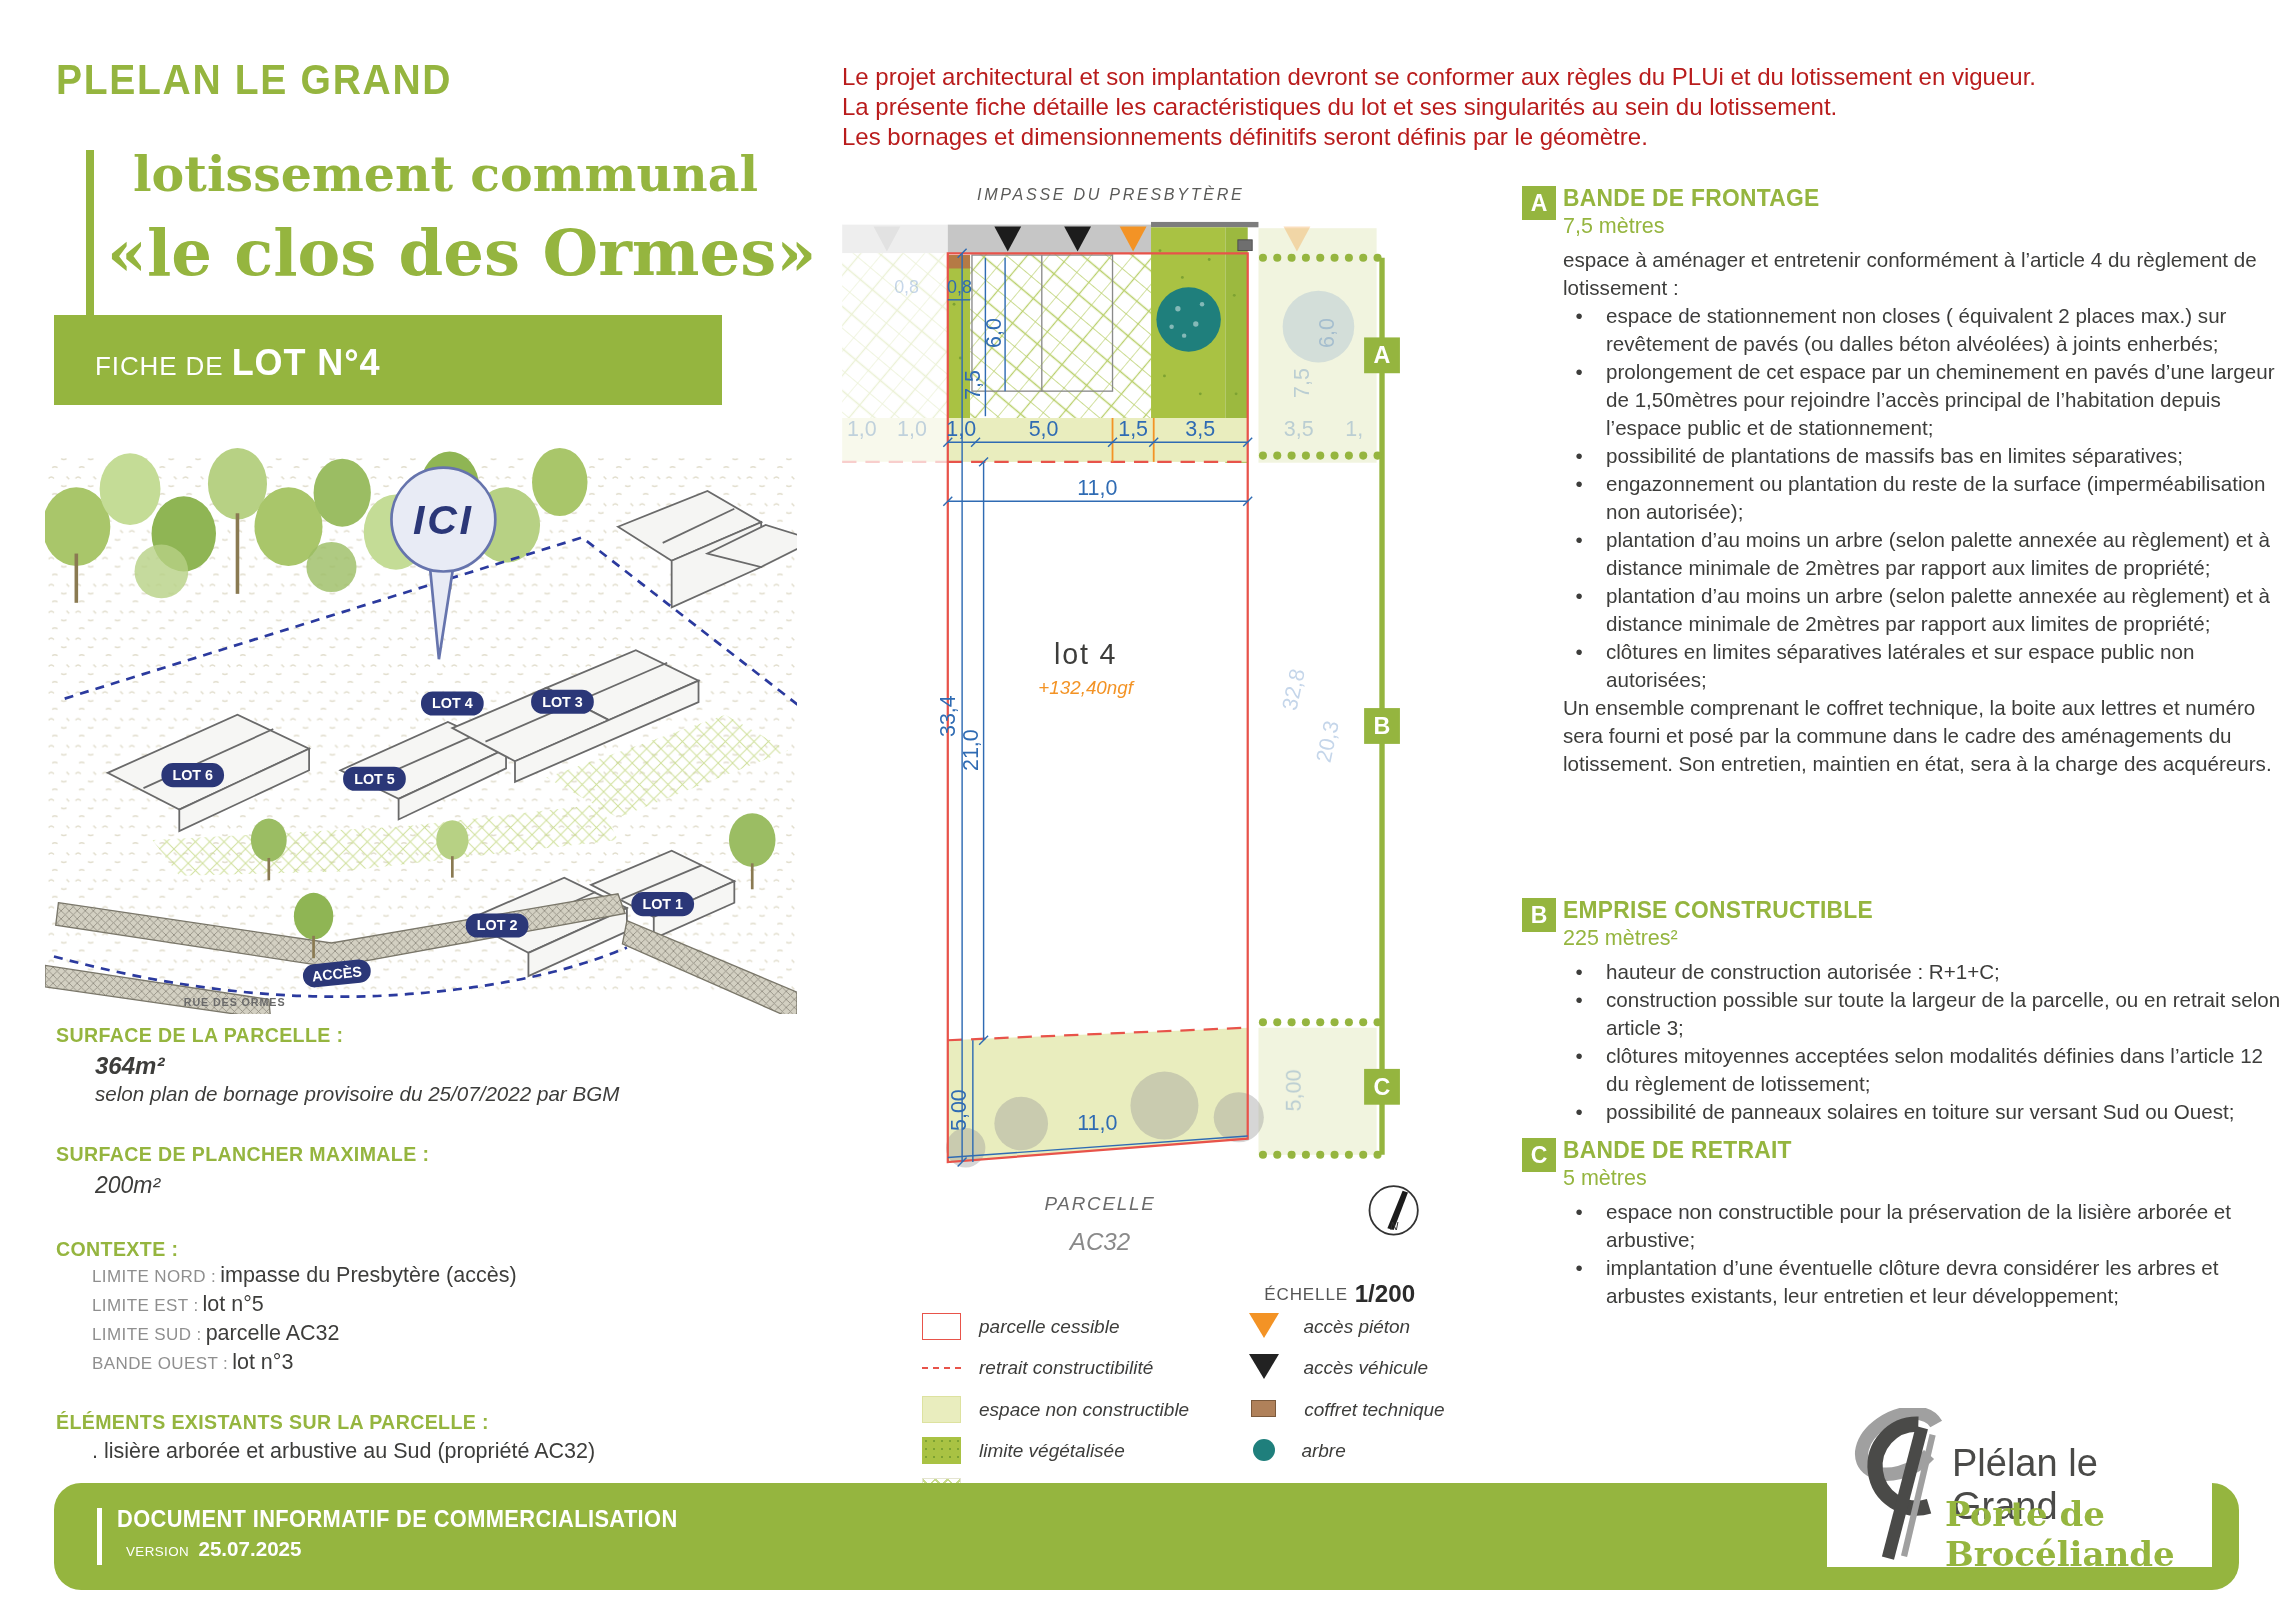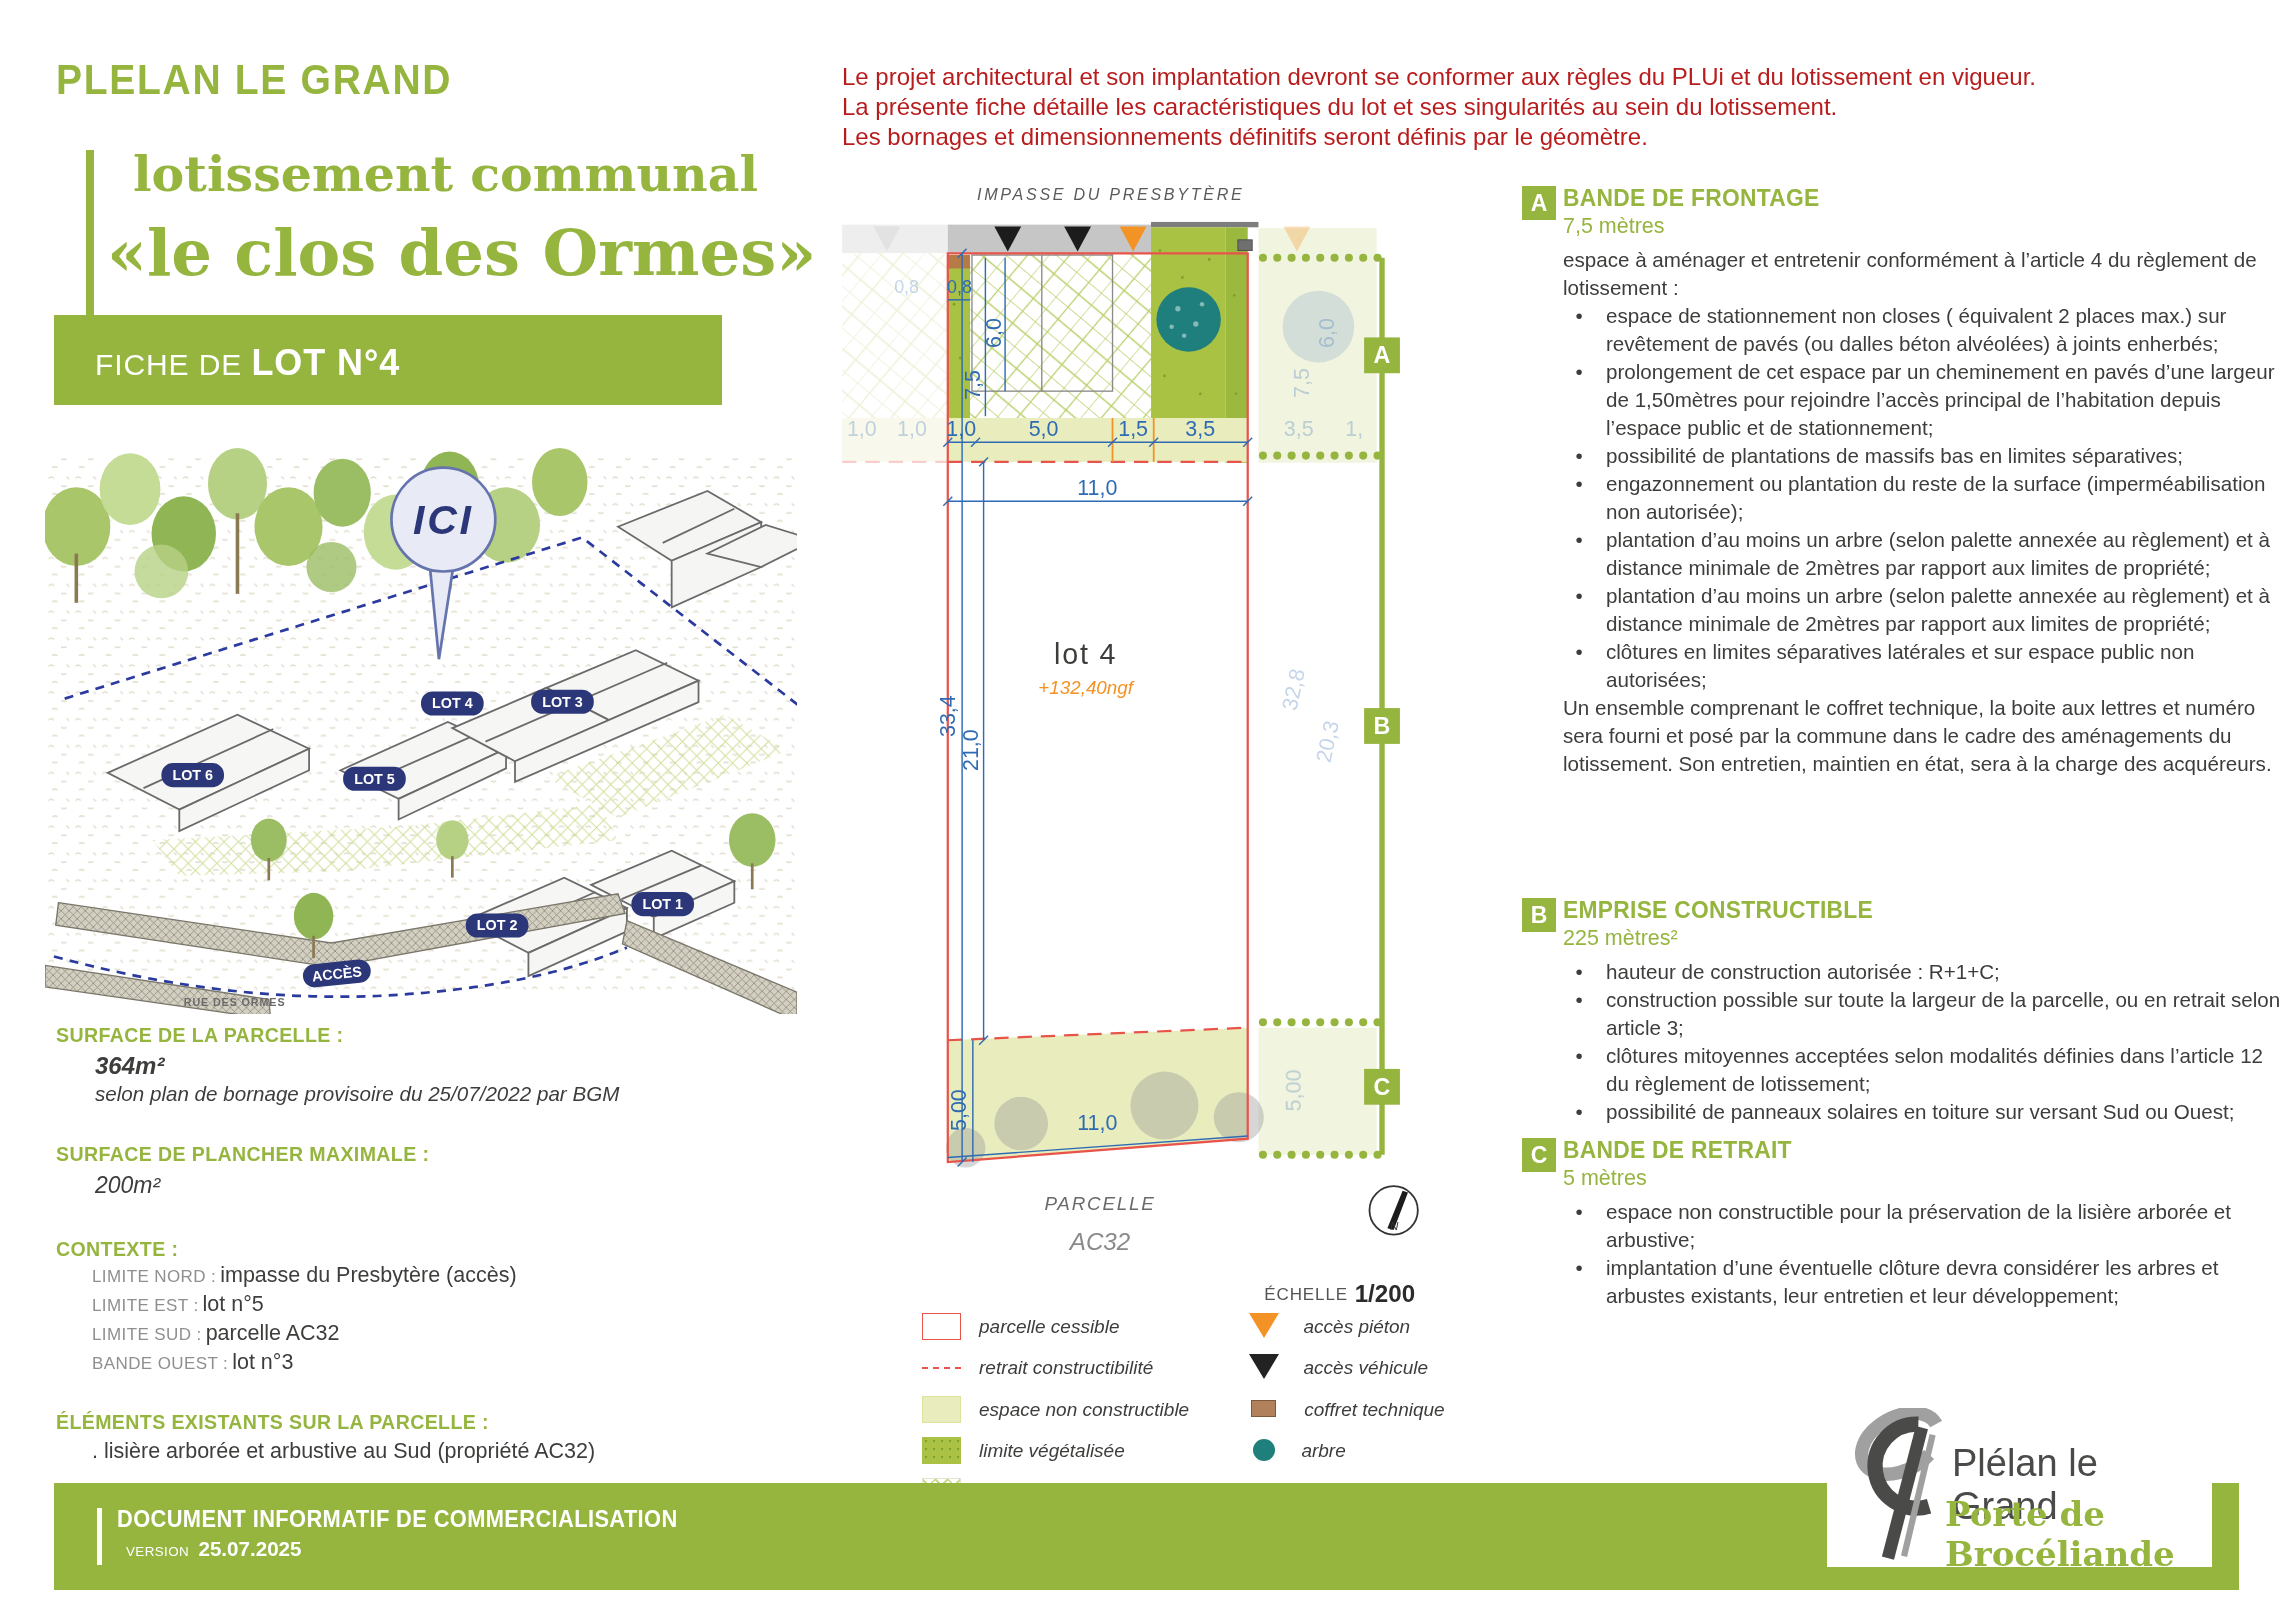--- a/index.html
+++ b/index.html
@@ -54,21 +54,21 @@
 
   <div class="abs cond" style="left:56px;top:56px;font-size:42px;font-weight:bold;letter-spacing:1.8px;color:#95b53f;">PLELAN LE GRAND</div>
 
   <div class="abs" style="left:86px;top:150px;width:8px;height:231px;background:#95b53f;"></div>
 
   <div class="abs script" style="left:133px;top:145px;font-size:49px;">lotissement communal</div>
   <div class="abs script" style="left:107px;top:215px;font-size:64px;">«le clos des Ormes»</div>
 
   <div class="abs banner" style="left:54px;top:315px;width:668px;height:90px;">
     <div style="padding:27px 0 0 41px;">
-      <span style="font-size:30px;font-weight:400;letter-spacing:0.9px;">FICHE DE </span><span style="font-size:36px;font-weight:bold;letter-spacing:0.9px;">LOT N°4</span>
+      <span style="font-size:26px;font-weight:400;letter-spacing:0.9px;">FICHE DE </span><span style="font-size:36px;font-weight:bold;letter-spacing:0.9px;">LOT N°4</span>
     </div>
   </div>
 
   <div class="abs intro-par" style="left:842px;top:43px;width:1308px;">
     <div>Le projet architectural et son implantation devront se conformer aux règles du PLUi et du lotissement en vigueur.</div>
     <div>La présente fiche détaille les caractéristiques du lot et ses singularités au sein du lotissement.</div>
     <div>Les bornages et dimensionnements définitifs seront définis par le géomètre.</div>
   </div>
 
   <svg class="abs" style="left:45px;top:419px;" width="752" height="595" viewBox="0 0 840 664">
@@ -522,21 +522,21 @@
       <div class="sub">5 mètres</div>
       <div class="body">
         <ul>
           <li>espace non constructible pour la préservation de la lisière arborée et arbustive;</li>
           <li>implantation d’une éventuelle clôture devra considérer les arbres et arbustes existants, leur entretien et leur développement;</li>
         </ul>
       </div>
     </div>
   </div>
 
-  <div class="abs footer-band" style="left:54px;top:1483px;width:2185px;height:107px;">
+  <div class="abs footer-band" style="left:54px;top:1483px;width:2185px;height:107px;border-radius:27px;">
     <div class="abs" style="left:43px;top:25px;width:5.4px;height:57px;background:#fff;"></div>
     <div class="abs" style="left:63px;top:23px;">
       <div class="footer-title">DOCUMENT INFORMATIF DE COMMERCIALISATION</div>
       <div class="footer-version" style="margin-top:3.6px;">
         <span style="font-size:13.4px;letter-spacing:0.4px;">VERSION</span>
         <span style="font-size:20.6px;font-weight:bold;margin-left:5.4px;">25.07.2025</span>
       </div>
     </div>
   </div>
 

